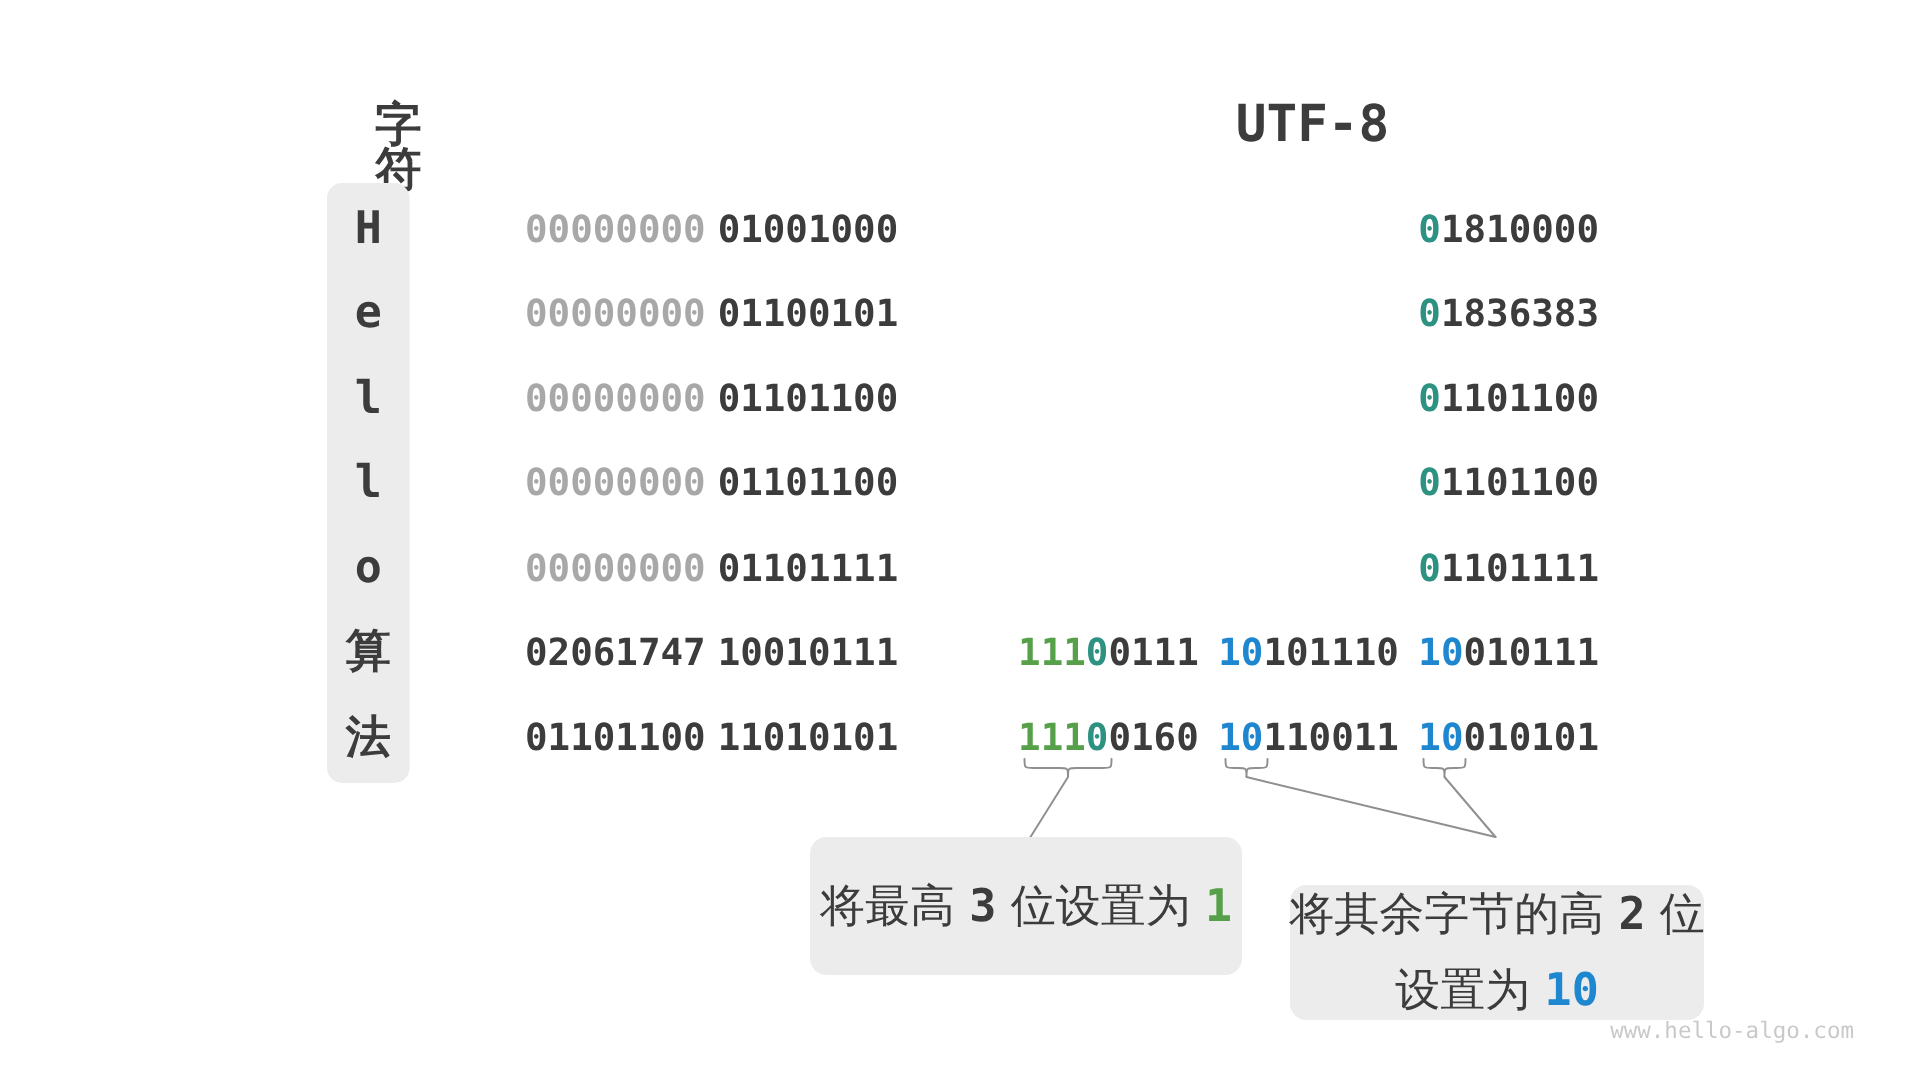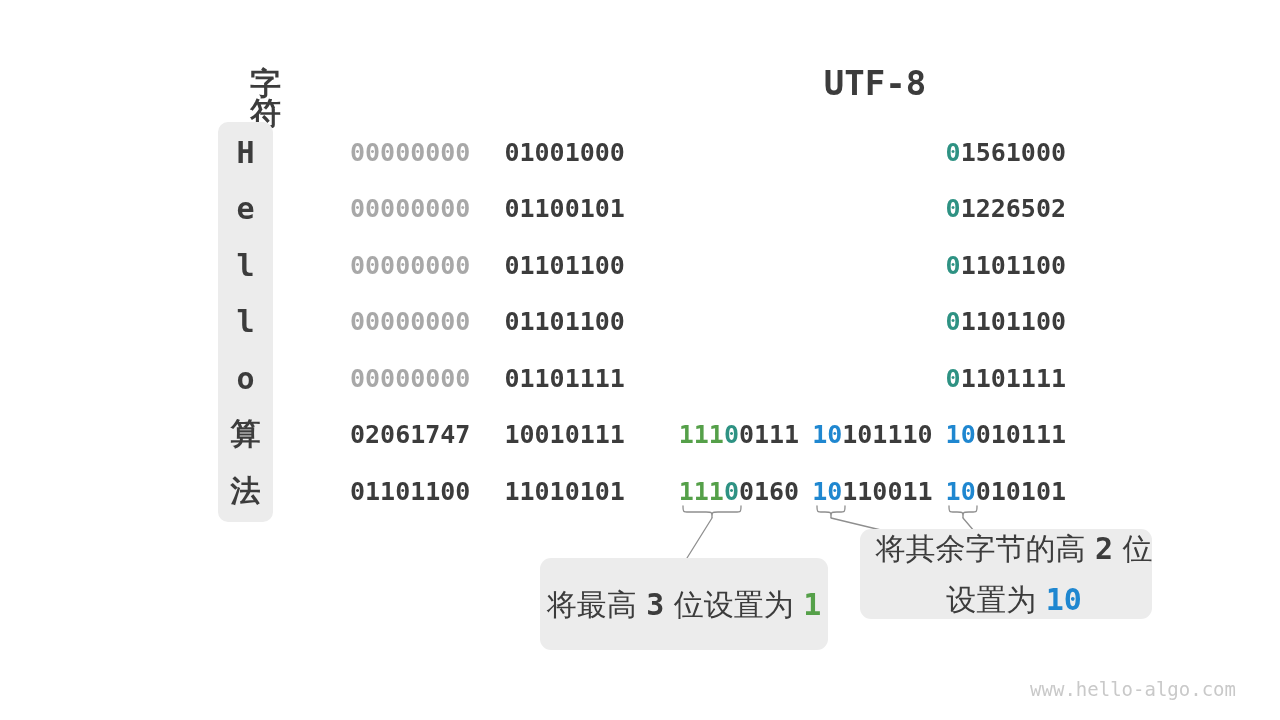--- a/index.html
+++ b/index.html
@@ -16,71 +16,71 @@
   
   .char-pill{position:absolute;left:218px;top:122px;width:55px;height:400px;
              border-radius:10px;background:var(--pill-bg);}
 
   
   .row{position:absolute;left:0;width:1280px;height:56px;}
   .cell{position:absolute;top:0;height:56px;display:flex;align-items:center;}
   .cell-char{left:218px;width:55px;justify-content:center;
              font-family:"DejaVu Sans Mono","DejaVu Sans",monospace;
              font-weight:bold;font-size:30px;color:var(--dark);}
-  .cell-unicode{left:350px;width:266px;gap:34px;}
+  .cell-unicode{left:350px;width:266px;gap:8px;}
   .cell-utf8{right:214px;gap:13px;justify-content:flex-end;}
   .byte{font-family:"DejaVu Sans Mono",monospace;font-weight:bold;font-size:25px;white-space:pre;}
   .c-dark{color:var(--dark);} .c-faded{color:var(--faded);} .c-teal{color:var(--teal);}
   .c-green{color:var(--green);margin-left:44px;} .c-blue{color:var(--blue);}
 
   
   .overlay{position:absolute;left:0;top:0;pointer-events:none;}
   .overlay path, .overlay line{stroke:var(--line);stroke-width:1.3;fill:none;stroke-linecap:round;}
 
   
   .callout{position:absolute;background:var(--box-bg);border-radius:11px;
            display:flex;flex-direction:column;align-items:center;justify-content:center;
            font-size:30px;line-height:35px;color:var(--dark);white-space:pre;gap:16px;}
   .callout-left{left:540px;top:558px;width:288px;height:92px;}
-  .callout-right{left:860px;top:529px;width:276px;height:90px;padding-left:16px;}
+  .callout-right{left:860px;top:590px;width:276px;height:90px;}
   .seg-num,.seg-green,.seg-blue{font-family:"DejaVu Sans Mono",monospace;font-weight:bold;}
   .seg-green{color:var(--green);} .seg-blue{color:var(--blue);}
 
   .watermark{position:absolute;right:44px;top:678px;font-family:"DejaVu Sans Mono",monospace;
-             font-size:19px;color:var(--wm);}
+             font-size:15px;color:var(--wm);}
 </style>
 </head>
 <body>
 
 <div class="stage" style="--dark: #3c3c3c; --faded: #a8a8a8; --teal: #2e9283; --green: #55a049; --blue: #1f87d0; --pill-bg: #ececec; --box-bg: #ececec; --line: #8f8f8f; --wm: #c9c9c9; --page-bg: #ffffff;">
 
   <div class="hdr hdr-char">字符</div>
   <div class="hdr hdr-utf8">UTF-8</div>
 
   <div class="char-pill"></div>
 
   <div id="rows-layer">
       <div class="row" style="top: 124px;">
         <div class="cell cell-char">H</div>
         <div class="cell cell-unicode">
           <span class="byte"><span class="c-faded">00000000</span></span>
           <span class="byte"><span class="c-dark">01001000</span></span>
         </div>
         <div class="cell cell-utf8">
-          <span class="byte"><span class="c-teal">0</span><span class="c-dark">1561000</span></span>
+          <span class="byte"><span class="c-teal">0</span><span class="c-dark">1810000</span></span>
         </div>
       </div>
       <div class="row" style="top: 180.5px;">
         <div class="cell cell-char">e</div>
         <div class="cell cell-unicode">
           <span class="byte"><span class="c-faded">00000000</span></span>
           <span class="byte"><span class="c-dark">01100101</span></span>
         </div>
         <div class="cell cell-utf8">
-          <span class="byte"><span class="c-teal">0</span><span class="c-dark">1226502</span></span>
+          <span class="byte"><span class="c-teal">0</span><span class="c-dark">1836383</span></span>
         </div>
       </div>
       <div class="row" style="top: 237px;">
         <div class="cell cell-char">l</div>
         <div class="cell cell-unicode">
           <span class="byte"><span class="c-faded">00000000</span></span>
           <span class="byte"><span class="c-dark">01101100</span></span>
         </div>
         <div class="cell cell-utf8">
           <span class="byte"><span class="c-teal">0</span><span class="c-dark">1101100</span></span>

